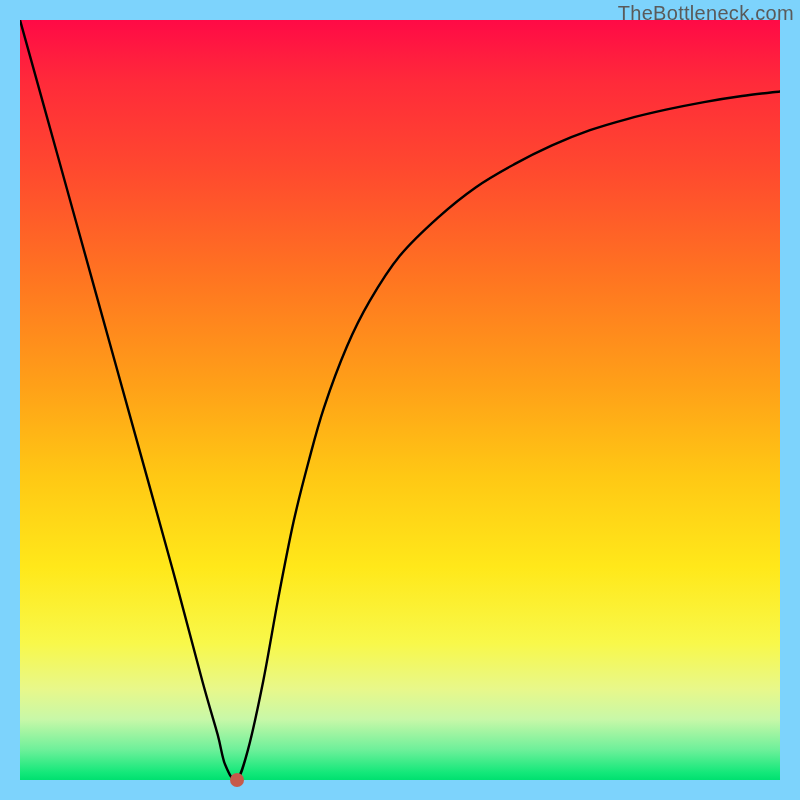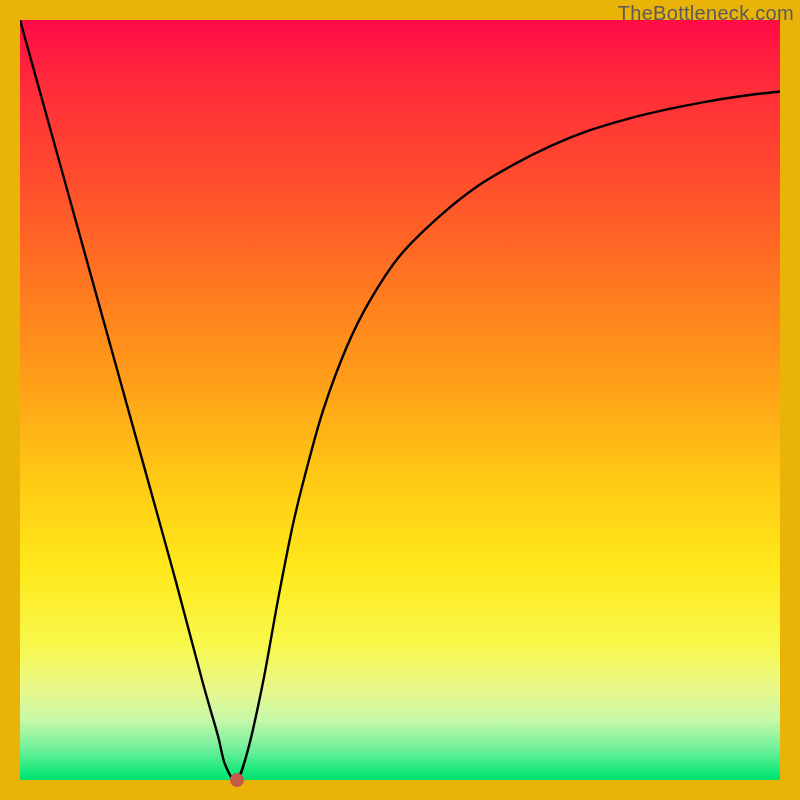--- a/index.html
+++ b/index.html
@@ -8,21 +8,21 @@
     width: 800px;
     height: 800px;
     background: #000;
     overflow: hidden;
     font-family: Arial, Helvetica, sans-serif;
   }
   .frame {
     position: relative;
     width: 800px;
     height: 800px;
-    background: #eab308;
+    background: #7dd3fc;
   }
   .plot-area {
     position: absolute;
     left: 20px;
     top: 20px;
     width: 760px;
     height: 760px;
     background: linear-gradient(to bottom,
       #ff0a46 0%,
       #ff2a3a 8%,

